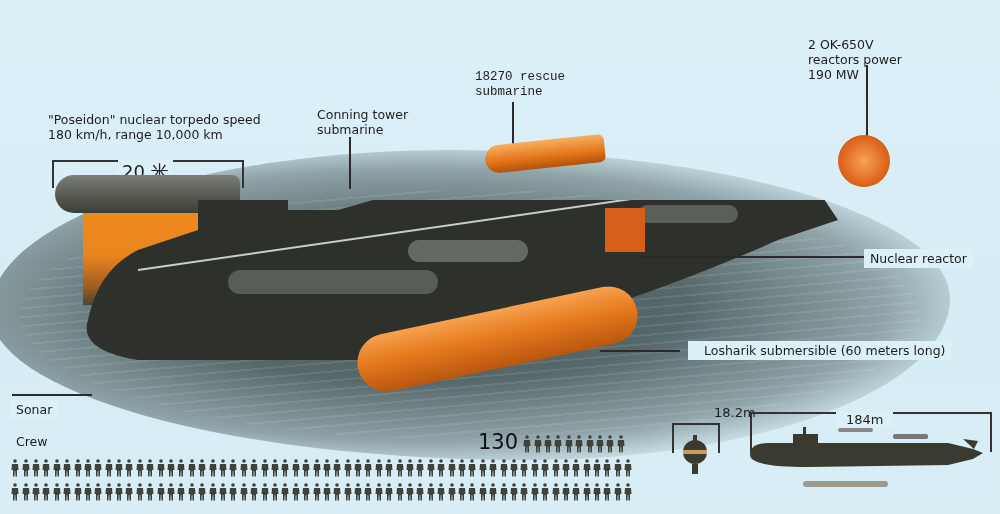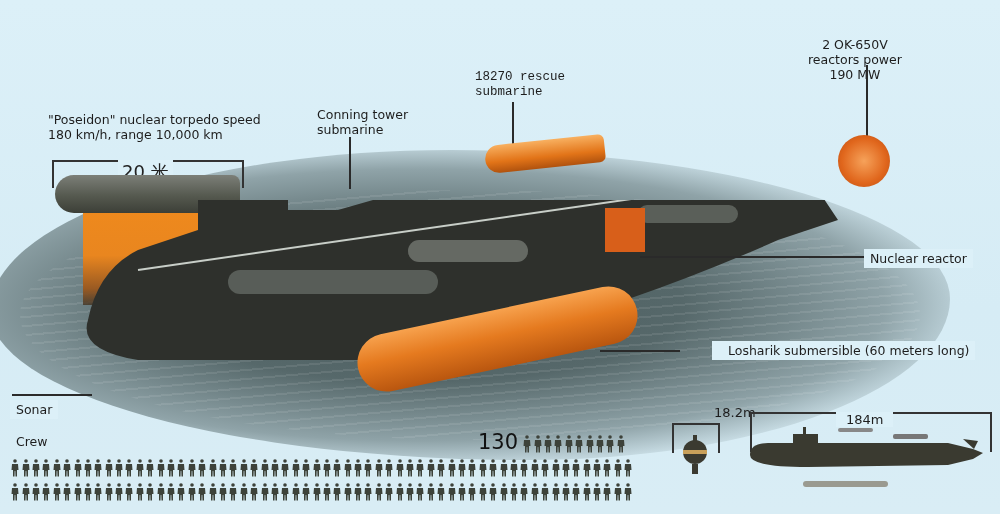--- a/index.html
+++ b/index.html
@@ -59,34 +59,34 @@
   </div>
   <div class="leader" style="left:349px;top:137px;width:2px;height:52px;"></div>
 
   <div class="label" style="left:475px;top:70px;font-family:Liberation Mono, monospace;">
     <div>18270 rescue</div>
     <div>submarine</div>
   </div>
   <div class="leader" style="left:512px;top:102px;width:2px;height:44px;"></div>
   <div class="rescue-sub"></div>
 
-  <div class="label" style="left:808px;top:37px;text-align:center;">
+  <div class="label" style="left:808px;top:37px;">
     <div>2 OK-650V</div>
     <div>reactors power</div>
     <div>190 MW</div>
   </div>
   <div class="leader" style="left:866px;top:65px;width:2px;height:72px;"></div>
   <div class="reactor-glow"></div>
 
   <div class="leader" style="left:640px;top:256px;width:228px;height:2px;"></div>
   <div class="label boxed" style="left:864px;top:249px;">Nuclear reactor</div>
 
   <div class="losharik"></div>
   <div class="leader" style="left:600px;top:350px;width:80px;height:2px;"></div>
-  <div class="label boxed" style="left:712px;top:341px;padding-left:16px;">Losharik submersible (60 meters long)</div>
+  <div class="label boxed" style="left:688px;top:341px;padding-left:16px;">Losharik submersible (60 meters long)</div>
 
   <div class="leader" style="left:12px;top:394px;width:80px;height:2px;"></div>
   <div class="label boxed" style="left:10px;top:400px;">Sonar</div>
 
   <div class="label" style="left:16px;top:434px;">Crew</div>
   <div class="crew-count">130</div>
   <div class="crew-row" id="crew-top" style="left:522px;top:435px;">
       <div class="person">
         <svg viewBox="0 0 8 18">
           <circle cx="4" cy="2" r="1.8" fill="#3d423a"></circle>

